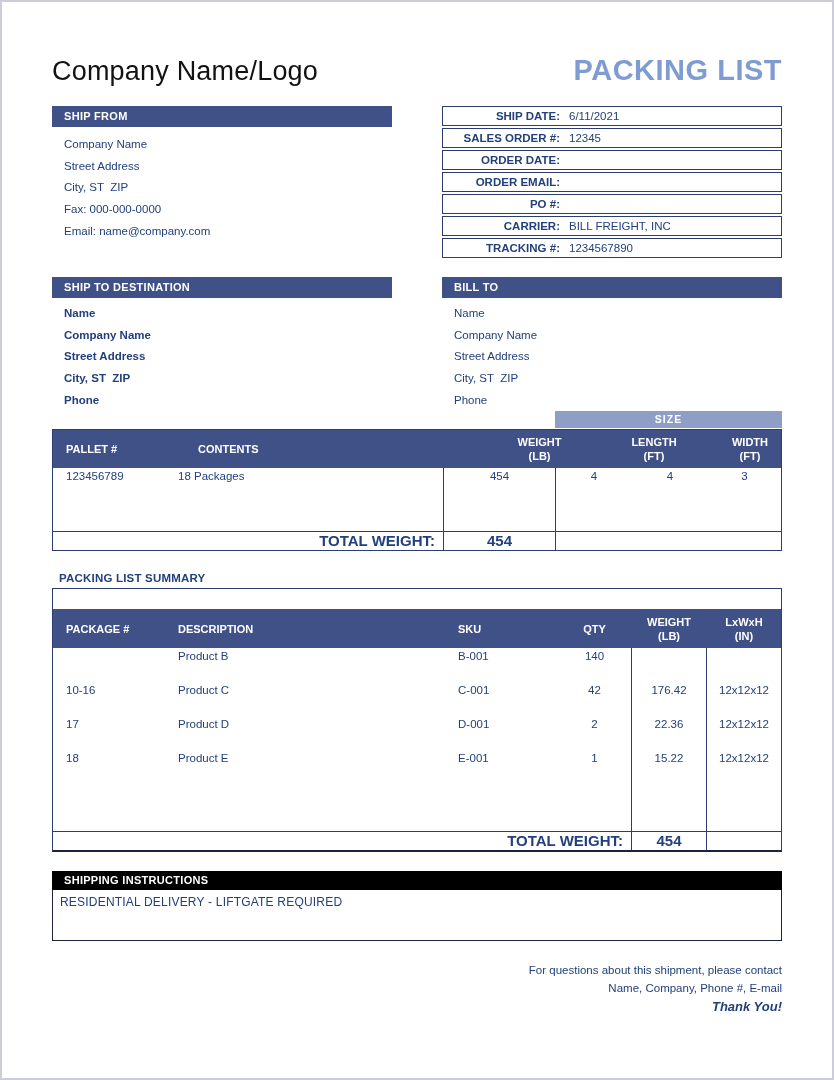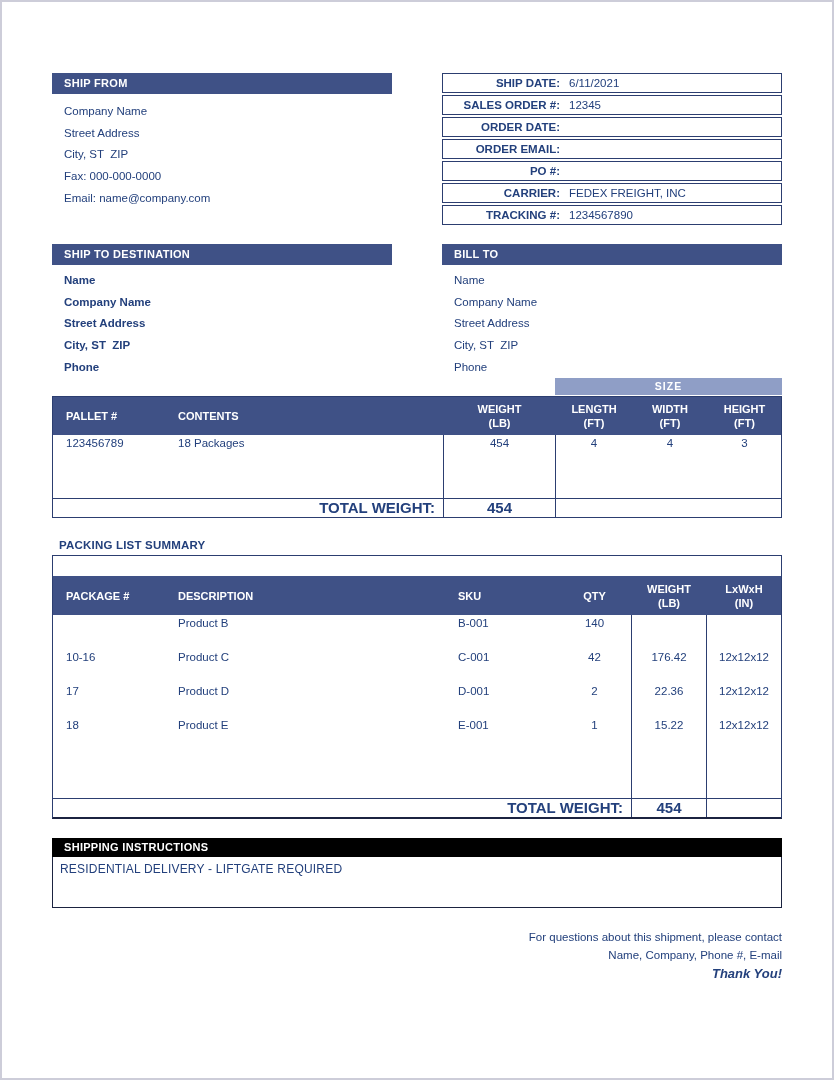--- a/index.html
+++ b/index.html
@@ -61,21 +61,21 @@
     margin-left:503px;width:227px;height:17px;line-height:17px;background:var(--band);
     color:#ffffff;font-size:10.5px;font-weight:bold;text-align:center;letter-spacing:1px;
     margin-bottom:1px;
   }
   .tbl{width:730px;border:1px solid var(--navy-border);background:#fff;}
 
   .pallet-grid{display:grid;grid-template-columns:115px 275px 113px 76px 76px 1fr;}
   .summary-grid{display:grid;grid-template-columns:115px 265px 125px 73px 76px 1fr;}
 
   .thead{background:var(--navy);color:#ffffff;font-weight:bold;font-size:11px;}
-  .pallet-grid.thead{height:38px;}
+  .pallet-grid.thead{height:38px;gap:20px;}
   .summary-grid.thead{height:39px;margin-top:20px;}
   .th{display:flex;flex-direction:column;justify-content:center;line-height:14px;}
   .th.left{align-items:flex-start;}
   .th.center{align-items:center;text-align:center;}
   .pad13{padding-left:13px;}
   .pad10{padding-left:10px;}
   .pad25{padding-left:25px;}
 
   .tbody{display:flex;flex-direction:column;}
   .tbody.pallet{height:63px;}
@@ -109,20 +109,24 @@
   
   .footer{margin-top:20px;text-align:right;width:730px;}
   .footer-line{font-size:11.5px;line-height:18px;}
   .footer-thanks{font-size:13px;font-weight:bold;font-style:italic;line-height:19px;}
 </style>
 </head>
 <body>
 
 <div class="page">
 
+  <div class="top-header">
+    <div class="company-logo">Company Name/Logo</div>
+    <div class="doc-title">PACKING LIST</div>
+  </div>
 
   <div class="two-col sec1">
     <div class="col-l">
       <div class="bar">SHIP FROM</div>
       <div class="addr-block">
         <div class="addr-line">Company Name</div>
         <div class="addr-line">Street Address</div>
         <div class="addr-line">City, ST  ZIP</div>
         <div class="addr-line">Fax: 000-000-0000</div>
         <div class="addr-line">Email: name@company.com</div>
@@ -145,21 +149,21 @@
       <div class="info-row">
         <span class="info-label">ORDER EMAIL:</span>
         <span class="info-value"></span>
       </div>
       <div class="info-row">
         <span class="info-label">PO #:</span>
         <span class="info-value"></span>
       </div>
       <div class="info-row">
         <span class="info-label">CARRIER:</span>
-        <span class="info-value">FEDEX FREIGHT, INC</span>
+        <span class="info-value">BILL FREIGHT, INC</span>
       </div>
       <div class="info-row">
         <span class="info-label">TRACKING #:</span>
         <span class="info-value">1234567890</span>
       </div>
     </div>
   </div>
 
   <div class="two-col sec2">
     <div class="col-l">

